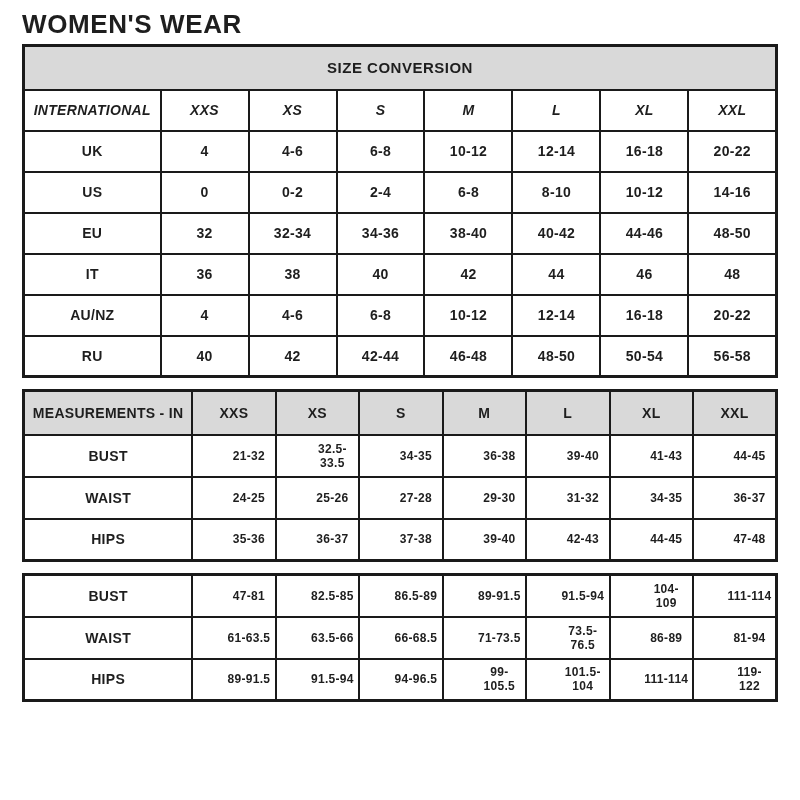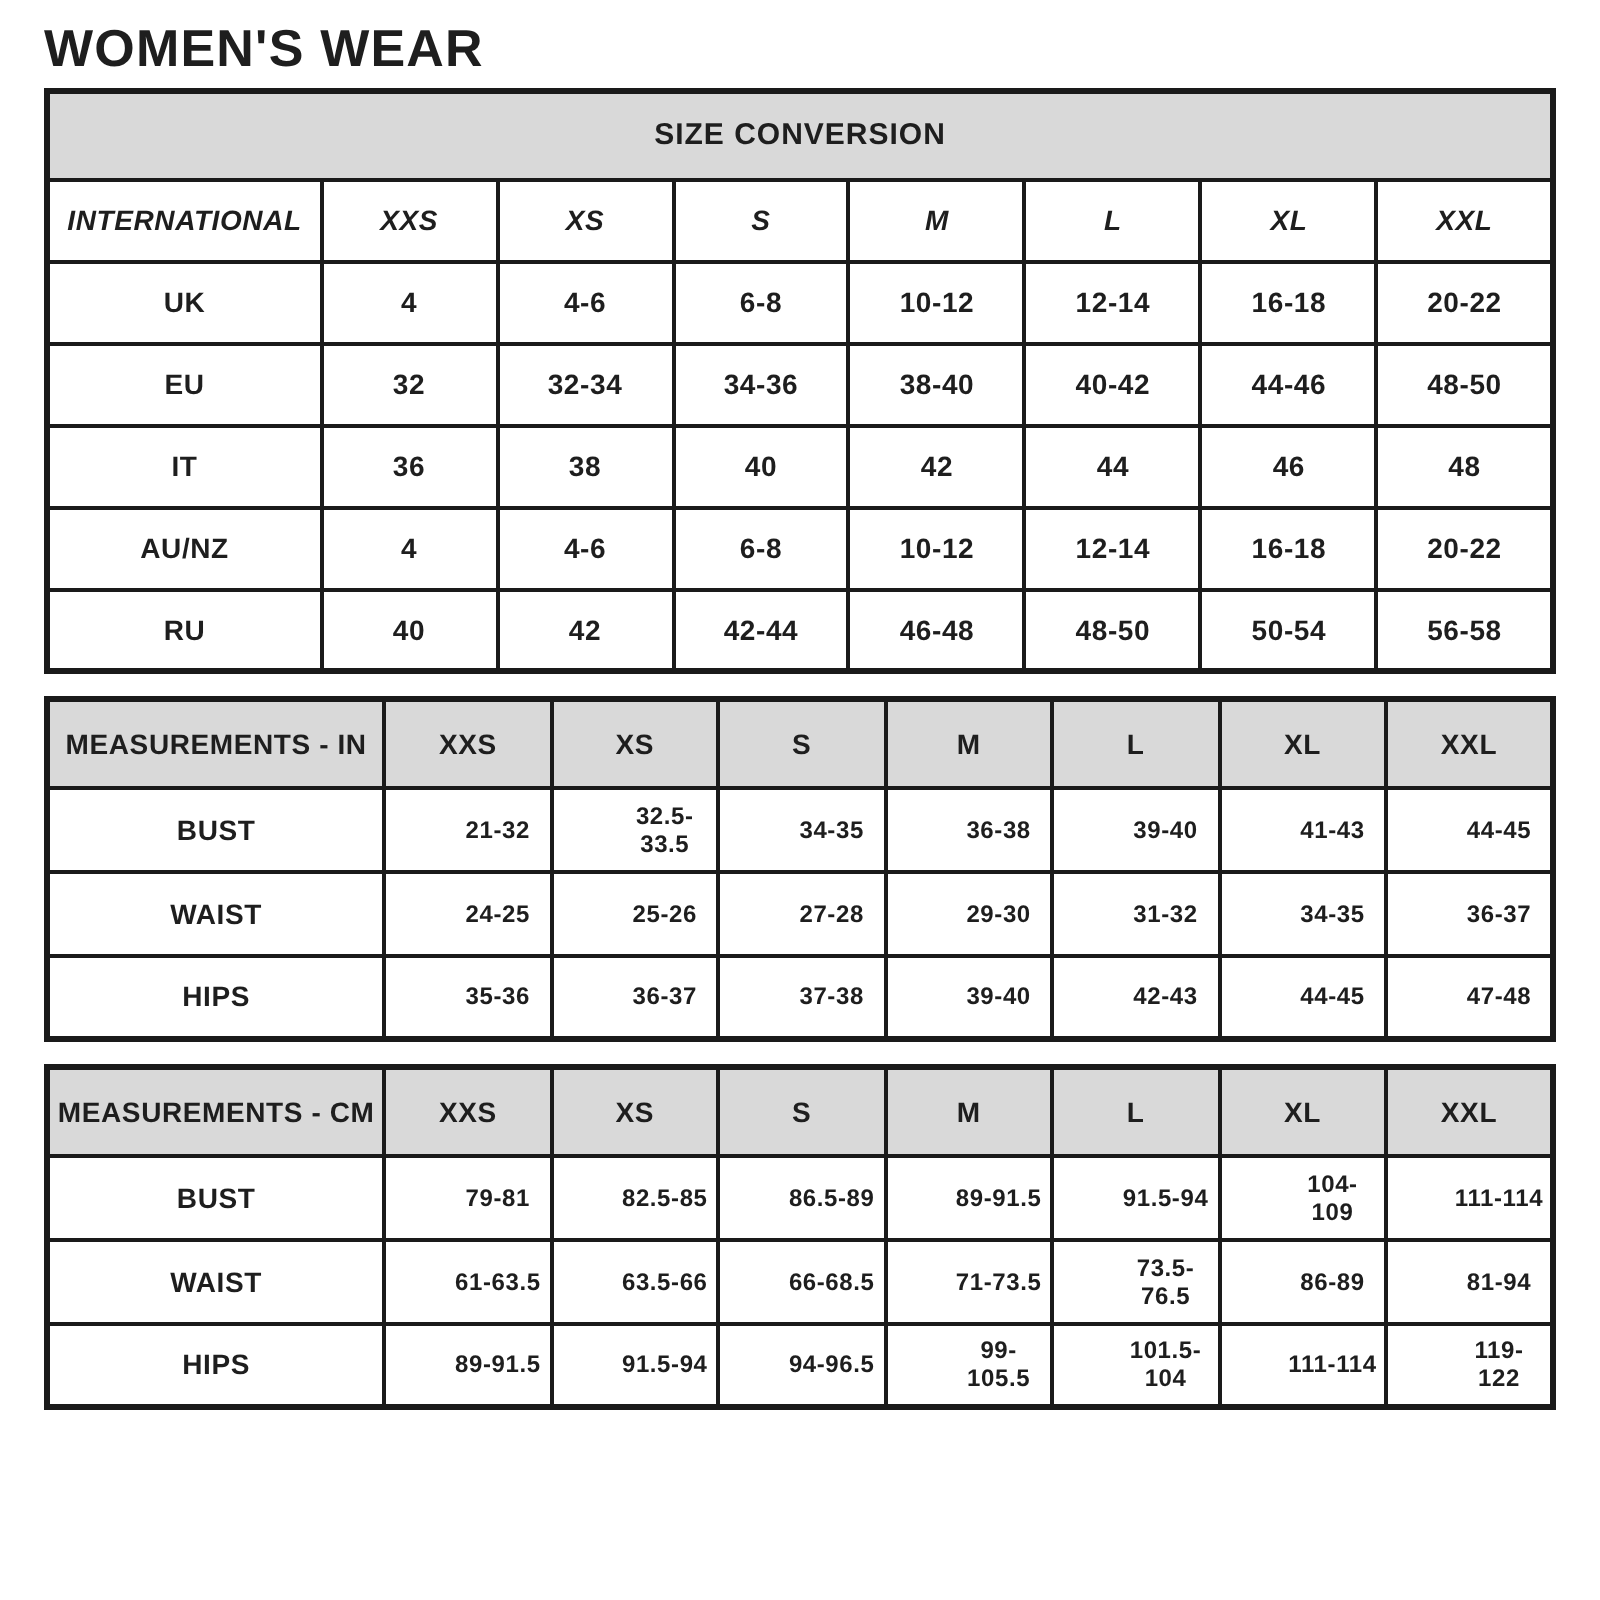--- a/index.html
+++ b/index.html
@@ -109,20 +109,30 @@
             <td class="label">UK</td>
             <td class="value">4</td>
             <td class="value">4-6</td>
             <td class="value">6-8</td>
             <td class="value">10-12</td>
             <td class="value">12-14</td>
             <td class="value">16-18</td>
             <td class="value">20-22</td>
           </tr>
           <tr>
+            <td class="label">US</td>
+            <td class="value">0</td>
+            <td class="value">0-2</td>
+            <td class="value">2-4</td>
+            <td class="value">6-8</td>
+            <td class="value">8-10</td>
+            <td class="value">10-12</td>
+            <td class="value">14-16</td>
+          </tr>
+          <tr>
             <td class="label">EU</td>
             <td class="value">32</td>
             <td class="value">32-34</td>
             <td class="value">34-36</td>
             <td class="value">38-40</td>
             <td class="value">40-42</td>
             <td class="value">44-46</td>
             <td class="value">48-50</td>
           </tr>
           <tr>
@@ -216,33 +226,23 @@
           <col class="first">
           <col>
           <col>
           <col>
           <col>
           <col>
           <col>
           <col>
         </colgroup>
         <tbody>
-          <tr class="cols">
-            <td class="rowhead">MEASUREMENTS - CM</td>
-            <td class="colhead">XXS</td>
-            <td class="colhead">XS</td>
-            <td class="colhead">S</td>
-            <td class="colhead">M</td>
-            <td class="colhead">L</td>
-            <td class="colhead">XL</td>
-            <td class="colhead">XXL</td>
-          </tr>
           <tr>
             <td class="label">BUST</td>
-            <td class="value">79-81</td>
+            <td class="value">47-81</td>
             <td class="value">82.5-85</td>
             <td class="value">86.5-89</td>
             <td class="value">89-91.5</td>
             <td class="value">91.5-94</td>
             <td class="value">104-109</td>
             <td class="value">111-114</td>
           </tr>
           <tr>
             <td class="label">WAIST</td>
             <td class="value">61-63.5</td>

